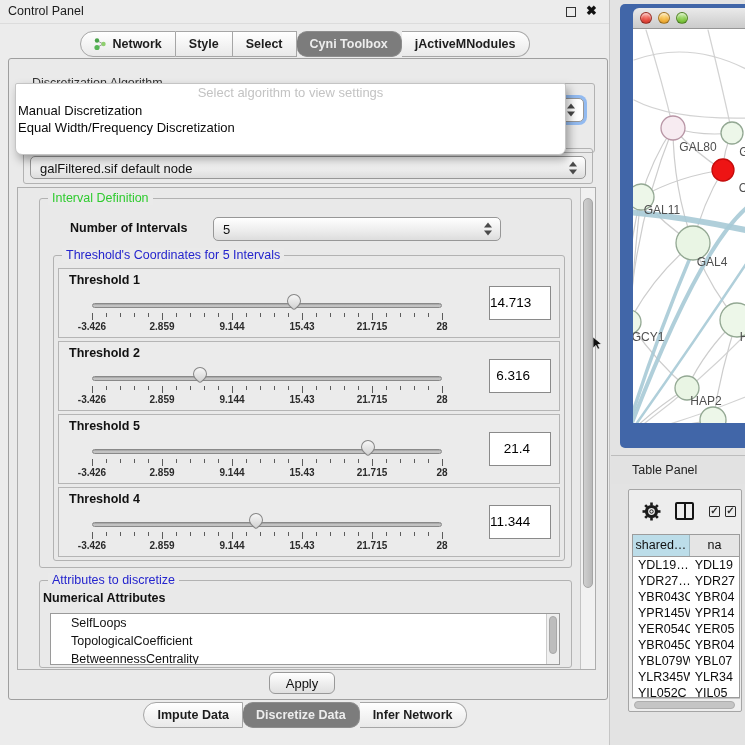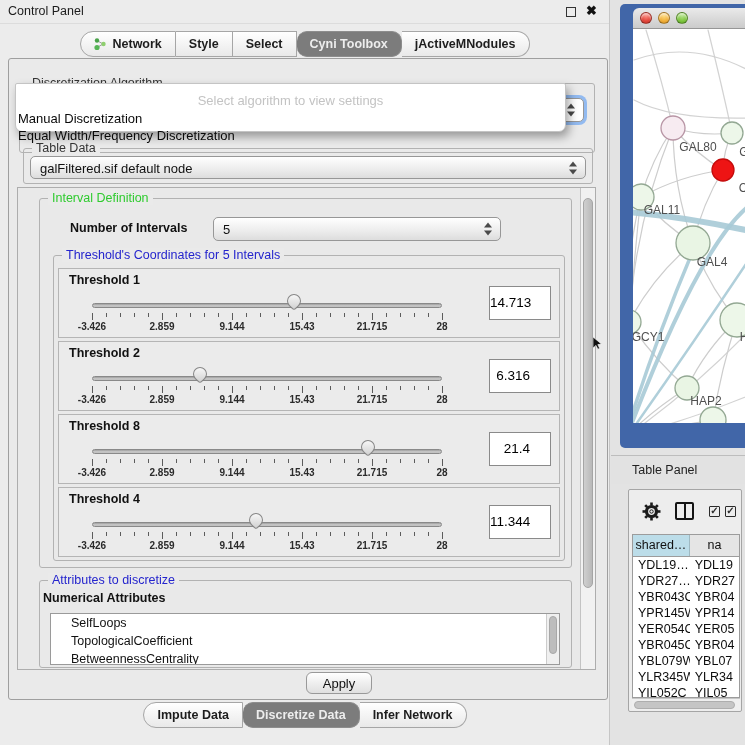--- a/index.html
+++ b/index.html
@@ -24,21 +24,21 @@
 .gtitle.dark{color:#333;}
 .gtitle.green{color:#2fcb2f;}
 .gtitle.blue{color:#2424cd;}
 .combo{position:absolute;background:linear-gradient(#ffffff,#ececec 60%,#dddddd);border:1px solid #979797;border-radius:5px;font-size:13px;color:#111;}
 .combo .val{position:absolute;left:9px;top:50%;transform:translateY(-50%);white-space:nowrap;}
 .arrows{position:absolute;right:7px;top:50%;width:9px;height:13px;transform:translateY(-50%);}
 .arrows:before,.arrows:after{content:"";position:absolute;left:0;border-left:4.5px solid transparent;border-right:4.5px solid transparent;}
 .arrows:before{top:0;border-bottom:5px solid #4a4a4a;}
 .arrows:after{bottom:0;border-top:5px solid #4a4a4a;}
 .focusring{box-shadow:0 0 0 3px rgba(98,160,242,.65);background:#fff;}
-#popup{position:absolute;left:6px;top:24px;width:551px;height:49px;background:#fff;border:1px solid #c4c4c4;border-radius:2px 2px 7px 7px;box-shadow:3px 5px 10px rgba(0,0,0,.35);z-index:40;padding-top:8px;}
+#popup{position:absolute;left:6px;top:24px;width:551px;height:72px;background:#fff;border:1px solid #c4c4c4;border-radius:2px 2px 7px 7px;box-shadow:3px 5px 10px rgba(0,0,0,.35);z-index:40;padding-top:0;}
 #popup .hint{text-align:center;font-size:13px;color:#c3c3c3;line-height:18px;}
 #popup .opt{font-size:13px;color:#090909;line-height:17px;padding-left:2px;white-space:nowrap;}
 #popup .opt.sel{font-weight:normal;}
 #scrollpane{position:absolute;left:8px;top:128px;width:579px;height:483px;border:1px solid #adadad;background:#e9e9e9;}
 .vscroll{position:absolute;right:0;top:0;width:15px;height:100%;background:#f1f1f1;border-left:1px solid #c3c3c3;}
 #main-vthumb{position:absolute;left:2px;top:10px;width:10px;height:390px;border-radius:6px;background:linear-gradient(90deg,#cfcfcf,#b9b9b9);border:1px solid #a5a5a5;}
 #interval-group{left:21px;top:10px;width:533px;height:370px;}
 #niv-label{position:absolute;left:30px;top:22px;font-size:12.5px;font-weight:bold;color:#111;}
 #niv-spinner{left:173px;top:18px;width:288px;height:24px;}
 #thr-group{left:13px;top:56px;width:512px;height:306px;}
@@ -52,21 +52,21 @@
 .tick.major{height:7px;}
 .tlabels{position:absolute;left:33px;top:52px;width:350px;height:13px;}
 .tlab{position:absolute;transform:translateX(-50%);font-size:10px;font-weight:bold;color:#2b2b2b;white-space:nowrap;}
 .vbox{position:absolute;right:8px;top:17px;width:62px;height:34px;background:#fff;border:1px solid #8a8a8a;font-size:13.5px;color:#000;text-align:right;line-height:32px;padding-right:20px;}
 #attr-group{left:21px;top:392px;width:533px;height:88px;}
 #attr-subtitle{position:absolute;left:3px;top:10px;font-size:12.5px;font-weight:bold;color:#111;}
 #attr-list{position:absolute;left:10px;top:32px;width:510px;height:52px;background:#fff;border:1px solid #9a9a9a;overflow:hidden;}
 .attr-item{font-size:12.5px;line-height:18px;padding-left:20px;color:#111;white-space:nowrap;}
 #attr-sb{position:absolute;right:0;top:0;width:13px;height:100%;background:#f0f0f0;border-left:1px solid #cccccc;}
 #attr-thumb{position:absolute;left:2px;top:2px;width:8px;height:38px;background:#bdbdbd;border:1px solid #a8a8a8;border-radius:5px;}
-#apply{position:absolute;left:260px;top:613px;width:66px;height:22px;background:linear-gradient(#ffffff,#efefef 50%,#e0e0e0);border:1px solid #999;border-radius:6px;font-size:13px;color:#111;margin-left:37px;}
+#apply{position:absolute;left:260px;top:613px;width:66px;height:22px;background:linear-gradient(#ffffff,#efefef 50%,#e0e0e0);border:1px solid #999;border-radius:6px;font-size:13px;color:#111;}
 
 #netwin{position:absolute;left:620px;top:4px;width:125px;height:444px;background:#4166a8;border-radius:5px 0 0 5px;}
 #net-tb{position:absolute;left:13px;top:4px;right:0;height:21px;background:linear-gradient(#eaeaea,#cbcbcb);border-bottom:1px solid #969696;border-radius:6px 0 0 0;}
 .light{position:absolute;top:4px;width:12px;height:12px;border-radius:50%;border:1px solid rgba(0,0,0,.3);box-shadow:inset 0 2px 2px rgba(255,255,255,.6);}
 .light.r{left:7px;background:radial-gradient(circle at 50% 30%,#f98b80,#e2453a 60%,#b83227);}
 .light.y{left:25px;background:radial-gradient(circle at 50% 30%,#fcd97e,#f0ae37 60%,#c8871e);}
 .light.g{left:43px;background:radial-gradient(circle at 50% 30%,#b4e38a,#7dc53e 60%,#57a021);}
 #net-canvas{position:absolute;left:13px;top:25px;right:0;bottom:25px;background:#fff;overflow:hidden;}
 
 #tp-header{position:absolute;left:611px;top:455px;width:134px;height:29px;background:#e2e2e2;border-top:1px solid #bdbdbd;}
@@ -240,21 +240,21 @@
                     <span class="tlab" style="left: 0%;">-3.426</span>
                     <span class="tlab" style="left: 20%;">2.859</span>
                     <span class="tlab" style="left: 40%;">9.144</span>
                     <span class="tlab" style="left: 60%;">15.43</span>
                     <span class="tlab" style="left: 80%;">21.715</span>
                     <span class="tlab" style="left: 100%;">28</span>
                   </div>
                   <div class="vbox">6.316</div>
                 </div>
                 <div class="thr-panel">
-                  <div class="thr-label">Threshold 8</div>
+                  <div class="thr-label">Threshold 5</div>
                   <div class="track"></div>
                   <div class="thumb" style="left: 302.494px;"></div>
                   <div class="ticks">
                     <span class="tick major" style="left: 0px;"></span>
                     <span class="tick" style="left: 14px;"></span>
                     <span class="tick" style="left: 28px;"></span>
                     <span class="tick" style="left: 42px;"></span>
                     <span class="tick" style="left: 56px;"></span>
                     <span class="tick major" style="left: 70px;"></span>
                     <span class="tick" style="left: 84px;"></span>

